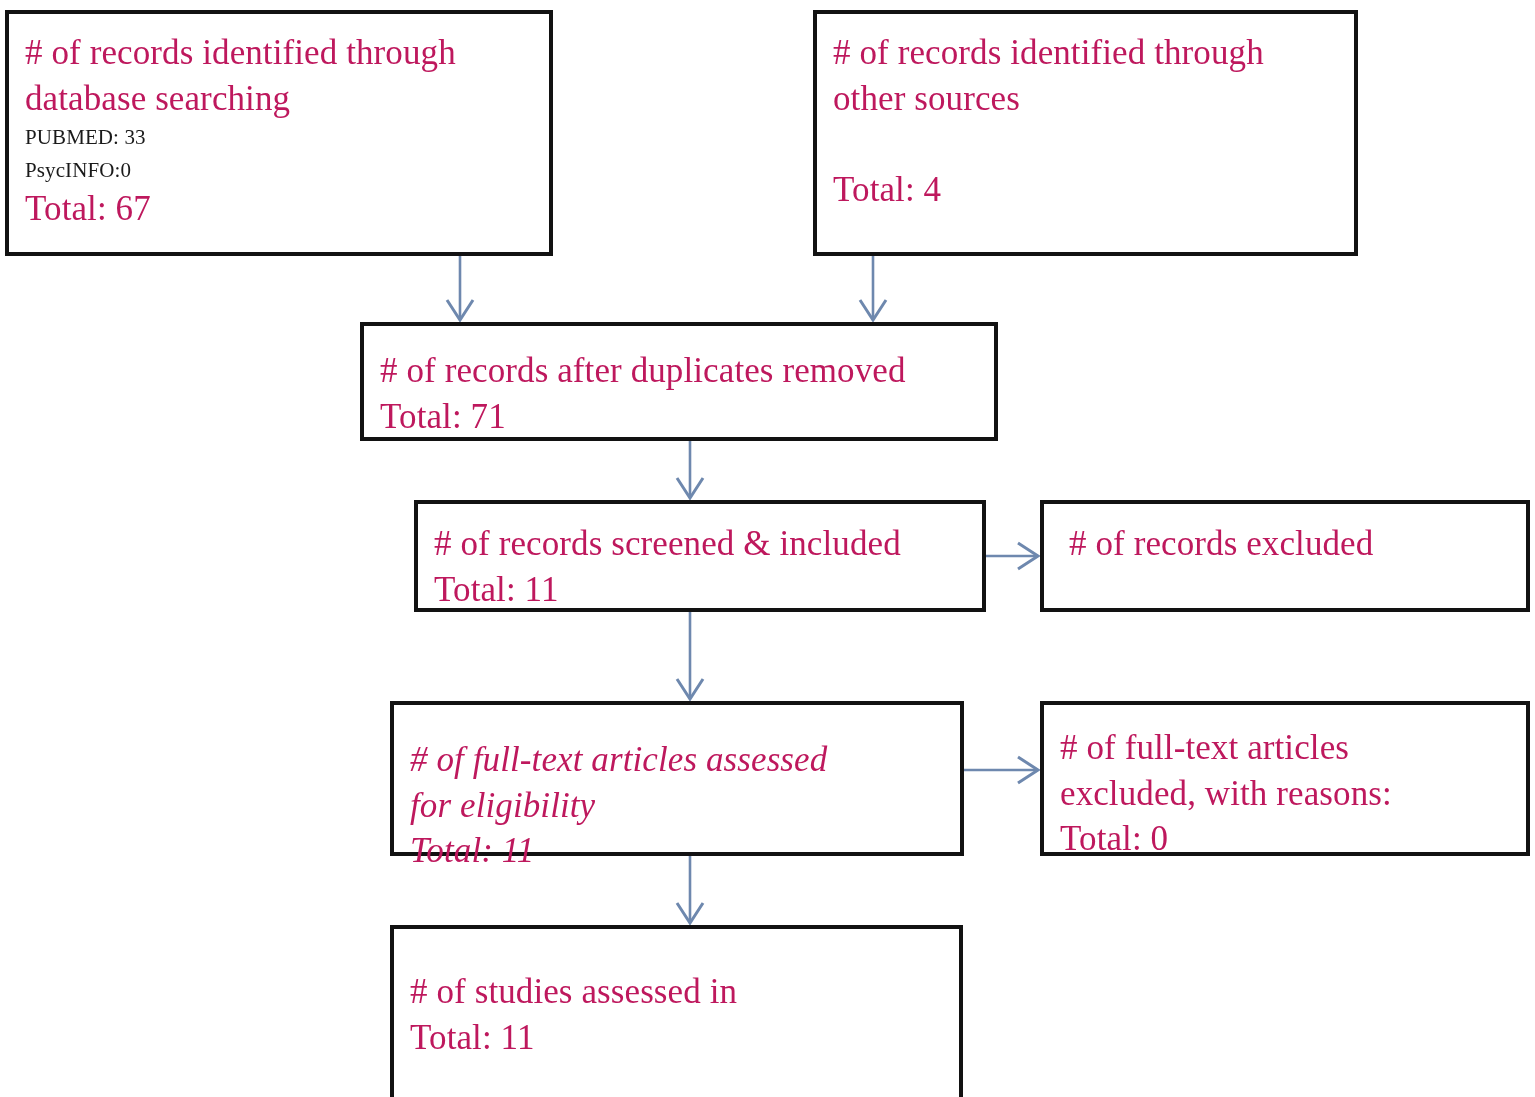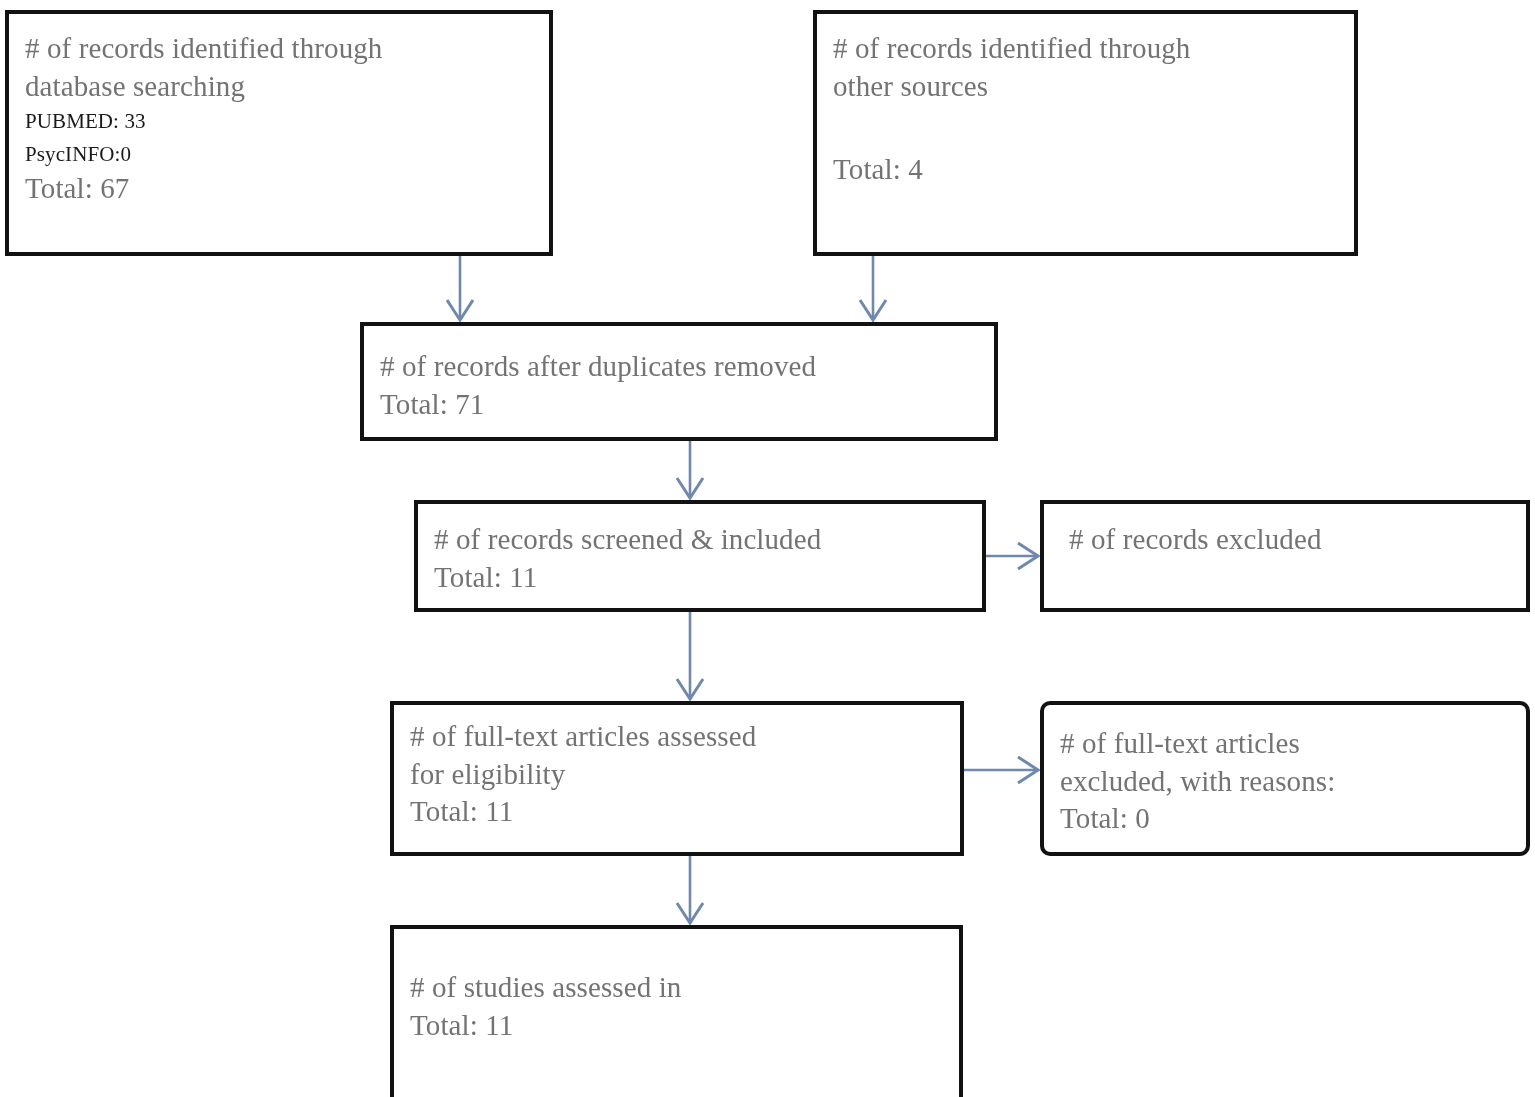--- a/index.html
+++ b/index.html
@@ -18,48 +18,48 @@
   }
   .flow-box {
     position: absolute;
     box-sizing: border-box;
     background: #ffffff;
     border: 4px solid #121212;
     padding: 14px 16px 10px 16px;
   }
   .flow-box .line {
     display: block;
-    font-size: 29px;
+    font-size: 35px;
     line-height: 1.30;
     white-space: nowrap;
-    color: #737373;
+    color: #be185d;
     letter-spacing: 0.1px;
   }
   .flow-box .line.small {
     font-size: 21px;
     line-height: 1.55;
     color: #1a1a1a;
   }
   .flow-box .line.spacer {
     height: 46px;
   }
   
   #box-db          { left: 5px;    top: 10px;  width: 548px;  height: 246px; }
   #box-other       { left: 813px;  top: 10px;  width: 545px;  height: 246px; }
   #box-dupes       { left: 360px;  top: 322px; width: 638px;  height: 119px; }
   #box-screened    { left: 394px;  top: 500px; width: 572px;  height: 112px; margin-left: 20px; }
   #box-rec-excl    { left: 1040px; top: 500px; width: 490px;  height: 112px; }
   #box-fulltext    { left: 390px;  top: 701px; width: 574px;  height: 155px; }
-  #box-ft-excl     { left: 1040px; top: 701px; width: 490px;  height: 155px; border-radius: 10px; }
+  #box-ft-excl     { left: 1040px; top: 701px; width: 490px;  height: 155px; }
   #box-included    { left: 390px;  top: 925px; width: 573px;  height: 178px; }
 
   #box-db .line           { }
   #box-dupes  { padding-top: 22px; font-family: Liberation Serif, serif; }
   #box-screened { padding-top: 17px; }
-  #box-fulltext { padding-top: 13px; }
+  #box-fulltext { padding-top: 32px; font-style: italic; }
   #box-rec-excl { padding-top: 17px; padding-left: 25px; }
   #box-ft-excl  { padding-top: 20px; }
   #box-included { padding-top: 40px; }
   #box-other    { padding-top: 16px; }
   #box-db       { padding-top: 16px; }
 
   
   .conn {
     position: absolute;
     overflow: visible;

